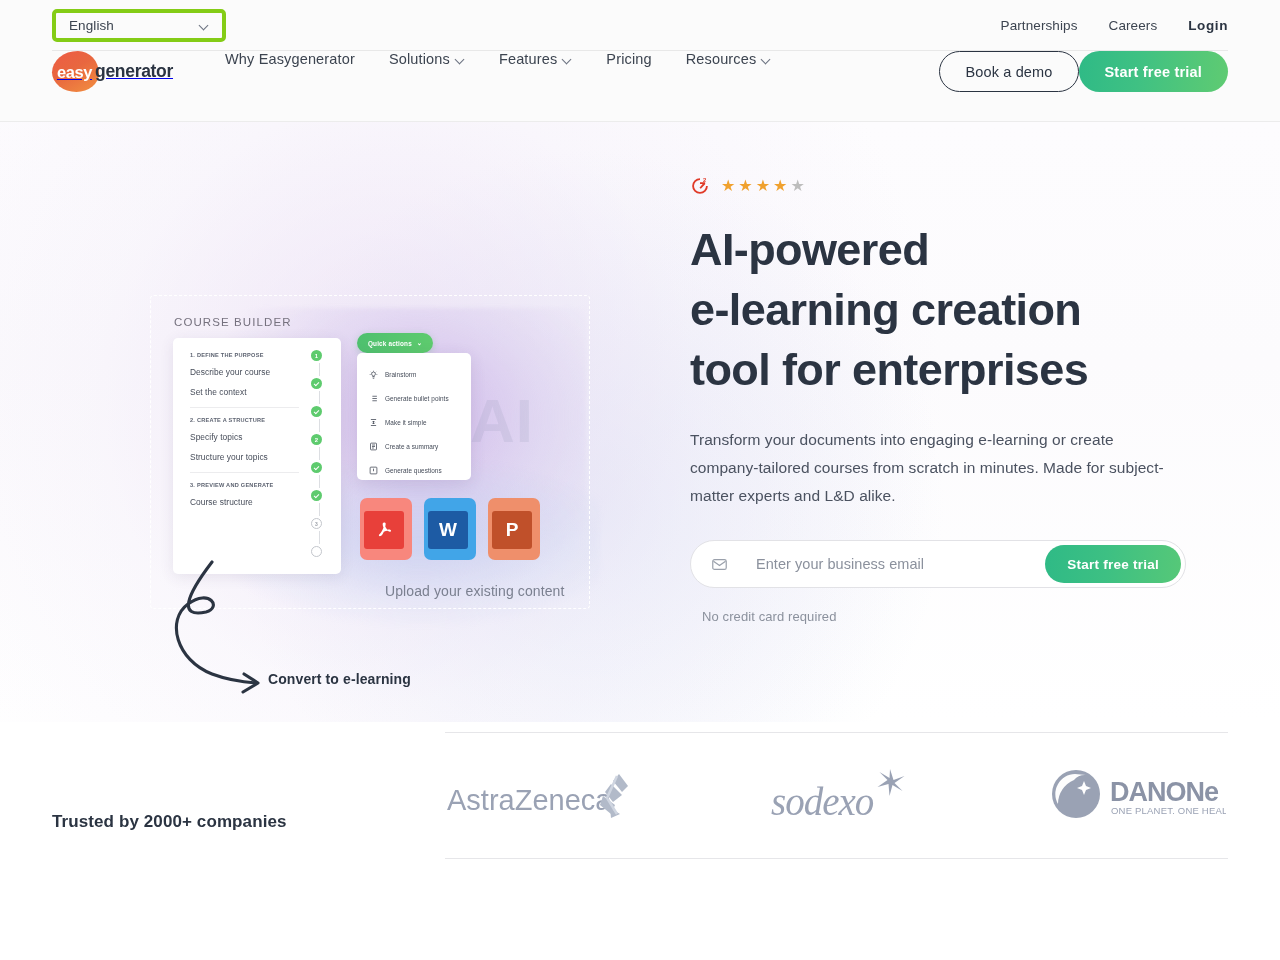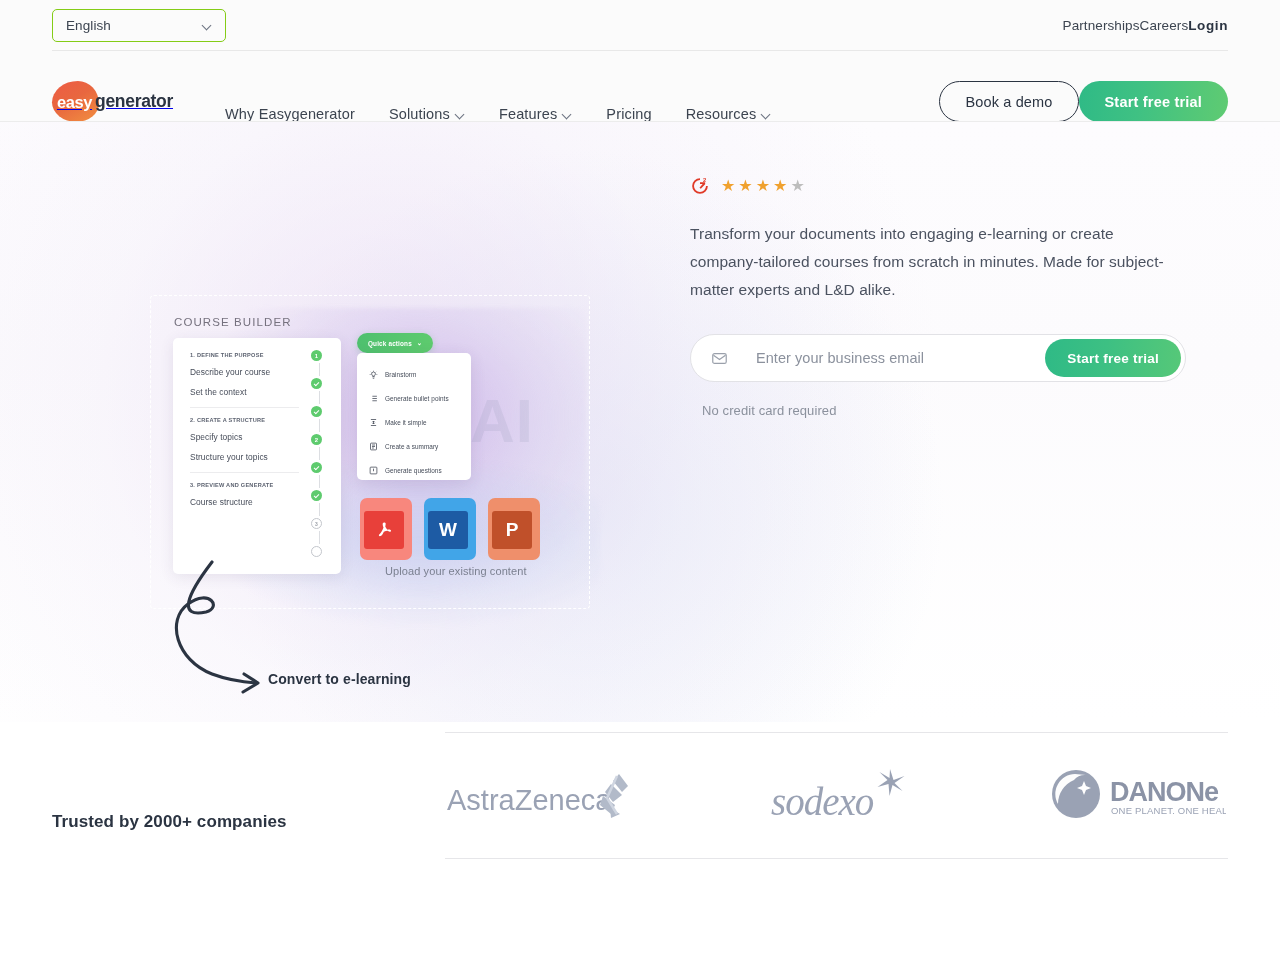--- a/index.html
+++ b/index.html
@@ -19,43 +19,43 @@
     align-items: center;
     padding: 0 52px;
   }
   .topbar:after {
     content: ""; position: absolute; left: 52px; right: 52px; bottom: 0;
     height: 1px; background: #e8e8e8;
   }
   .lang-select {
     display: flex; align-items: center; justify-content: space-between;
     width: 174px; height: 33px;
-    border: 1px solid #84cc16; border-radius: 5px;
+    border: 4px solid #84cc16; border-radius: 5px;
     background: #fbfbfb;
     padding: 0 13px;
     font-size: 13.5px; color: #3c4450; letter-spacing: .1px;
     cursor: pointer;
   }
   .chev { display:inline-block; width:9px; height:9px; position:relative; }
   .chev:before {
     content:""; position:absolute; left:0; top:1px;
     width:6px; height:6px;
     border-right:1.3px solid #6b7280; border-bottom:1.3px solid #6b7280;
     transform: rotate(45deg);
   }
-  .top-right { margin-left: auto; display: flex; }
+  .top-right { margin-left: auto; display: flex; gap: 31px; }
   .top-link { font-size: 13.5px; color: #3c4450; text-decoration: none; letter-spacing: .1px; }
   .top-link.bold { font-weight: 700; color: #2b3442; letter-spacing: .6px; }
 
   
   .navbar {
     position: relative;
     height: 71px;
     background: #fbfbfb;
-    display: flex; align-items: flex-end;
+    display: flex; align-items: flex-start;
     padding: 0 52px;
   }
   .navbar:after {
     content:""; position:absolute; left:0; right:0; bottom:0;
     height:1px; background:#ececec;
   }
   .logo { display: flex; align-items: center; gap: 0; }
   .logo-blob {
     width: 47px; height: 41px; position: relative;
     background: linear-gradient(150deg, #ee5b45 0%, #e8673f 45%, #f29040 100%);
@@ -191,22 +191,22 @@
   .fileic { width: 52px; height: 62px; position: relative; }
   .fileic .back {
     position:absolute; inset:0; border-radius: 7px;
   }
   .fileic .front {
     position:absolute; left:4px; top:13px; width:40px; height:38px; border-radius:3px;
     display:flex; align-items:center; justify-content:center;
     color:#fff; font-size:19px; font-weight:700;
   }
   .upload-cap {
-    position:absolute; left:385px; top:443px;
-    font-size: 11px; color:#7b8090; letter-spacing:.1px;
+    position:absolute; left:385px; top:461px;
+    font-size: 14px; color:#7b8090; letter-spacing:.1px;
   }
   .convert-text {
     position:absolute; left:268px; top:549px;
     font-size: 14px; font-weight:600; color:#2b3442; letter-spacing:.1px;
   }
   .arrow-svg { position:absolute; left:160px; top:430px; }
 
   
   .copy { width: 600px; padding: 54px 0 0 10px; }
   .rating { display:flex; align-items:center; gap:11px; margin-bottom: 24px; }
@@ -438,20 +438,25 @@
       </span>
       <span class="stars">
         <span>★</span>
           <span>★</span>
           <span>★</span>
           <span>★</span>
           <span class="half">★</span>
       </span>
     </div>
 
+    <h1>
+      <span>AI-powered</span><br>
+      <span>e-learning creation</span><br>
+      <span>tool for enterprises</span>
+    </h1>
 
     <p class="lede">Transform your documents into engaging e-learning or create company-tailored courses from scratch in minutes. Made for subject-matter experts and L&amp;D alike.</p>
 
     <div class="email-form">
       <svg class="mail-ic" viewBox="0 0 24 24" fill="none" stroke="currentColor" stroke-width="1.7">
         <rect x="2.5" y="5" width="19" height="14" rx="2.5"></rect>
           <path d="M3.5 7.5l8.5 6 8.5-6"></path>
       </svg>
       <input class="email-input" type="email" placeholder="Enter your business email" style="">
       <button class="btn-form">Start free trial</button>

